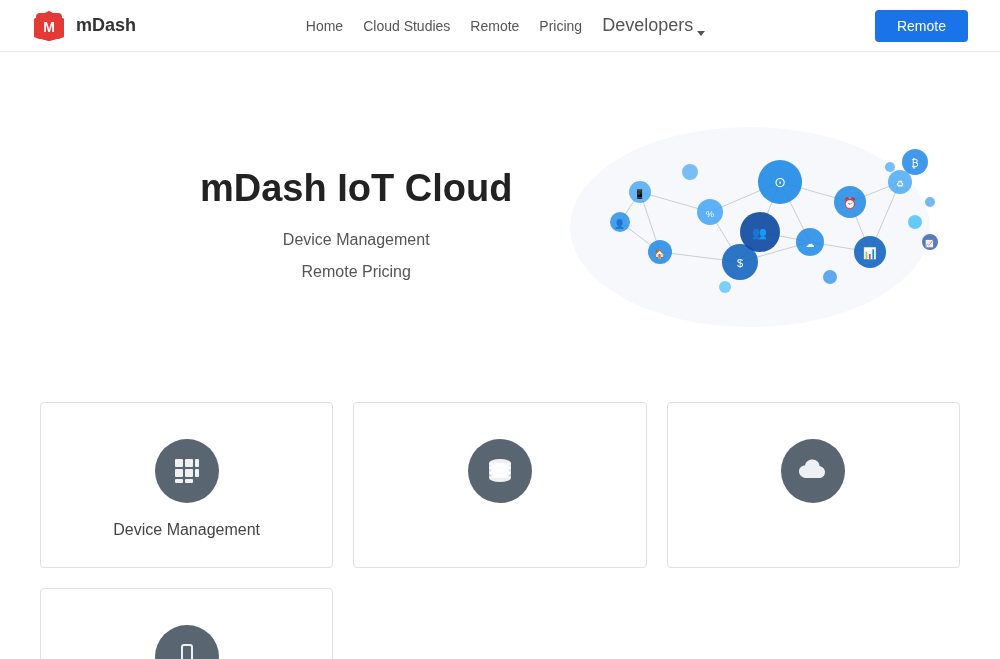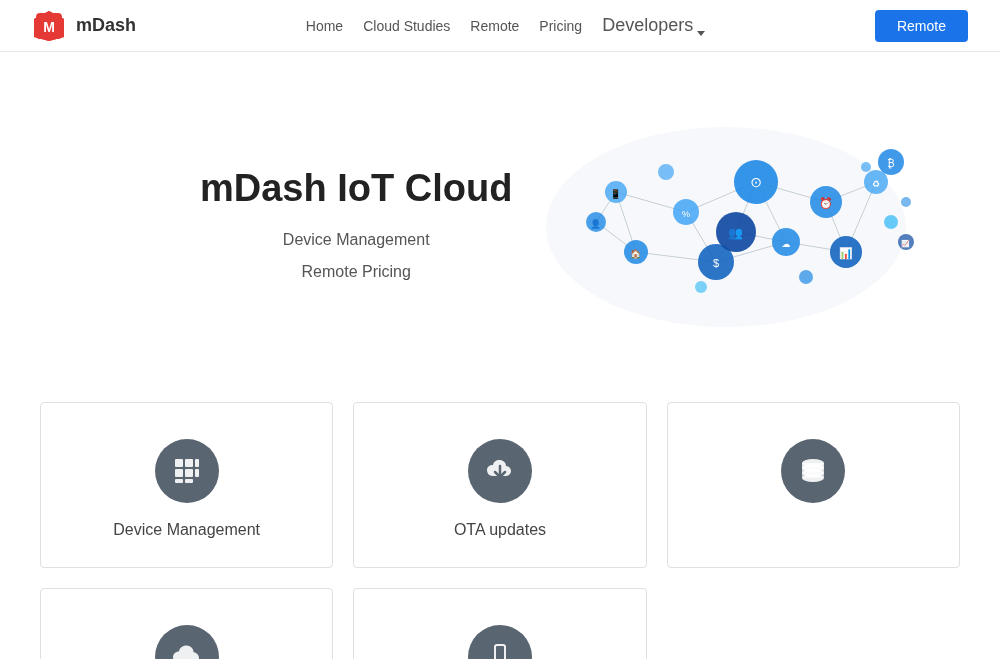--- a/index.html
+++ b/index.html
@@ -62,21 +62,21 @@
       font-size: 14px;
       font-weight: 500;
       cursor: pointer;
     }
 
     
     .hero {
       display: flex;
       align-items: center;
       justify-content: space-between;
-      padding: 60px 84px 40px 200px;
+      padding: 60px 60px 40px 200px;
       background: #fff;
       min-height: 300px;
     }
     .hero-text { flex: 0 0 auto; }
     .hero-title {
       font-size: 38px;
       font-weight: 700;
       color: #222;
       margin-bottom: 14px;
     }
@@ -264,31 +264,20 @@
           <rect x="13" y="13" width="8" height="8" rx="1" fill="white" opacity="0.9"></rect>
           <rect x="23" y="3" width="4" height="8" rx="1" fill="white" opacity="0.9"></rect>
           <rect x="23" y="13" width="4" height="8" rx="1" fill="white" opacity="0.9"></rect>
           <rect x="3" y="23" width="8" height="4" rx="1" fill="white" opacity="0.9"></rect>
           <rect x="13" y="23" width="8" height="4" rx="1" fill="white" opacity="0.9"></rect>
         </svg>
       </div>
       <span class="feature-label">Device Management</span>
     </div>
 
-    <div class="feature-card">
-      <div class="feature-icon-circle">
-        <svg width="30" height="30" viewBox="0 0 30 30" fill="none" xmlns="http://www.w3.org/2000/svg">
-
-          <path d="M8 20 C4 20 2 17 2 14 C2 11 4.5 9 8 9 C8.5 6 11 4 14.5 4 C18 4 21 6.5 21 10 C23.5 10 26 12 26 15 C26 18 23.5 20 21 20 Z" fill="white" opacity="0.9"></path>
-          <line x1="15" y1="10" x2="15" y2="20" stroke="#5a6572" stroke-width="2.5" stroke-linecap="round"></line>
-          <polyline points="10,16 15,21 20,16" fill="none" stroke="#5a6572" stroke-width="2.5" stroke-linecap="round" stroke-linejoin="round"></polyline>
-        </svg>
-      </div>
-      <span class="feature-label">OTA updates</span>
-    </div>
 
 
     <div class="feature-card">
       <div class="feature-icon-circle">
         <svg width="30" height="30" viewBox="0 0 30 30" fill="none" xmlns="http://www.w3.org/2000/svg">
 
           <ellipse cx="15" cy="7" rx="11" ry="4" fill="white" opacity="0.9"></ellipse>
           <rect x="4" y="7" width="22" height="5" fill="white" opacity="0.85"></rect>
           <ellipse cx="15" cy="12" rx="11" ry="4" fill="white" opacity="0.9"></ellipse>
           <rect x="4" y="12" width="22" height="5" fill="white" opacity="0.75"></rect>

